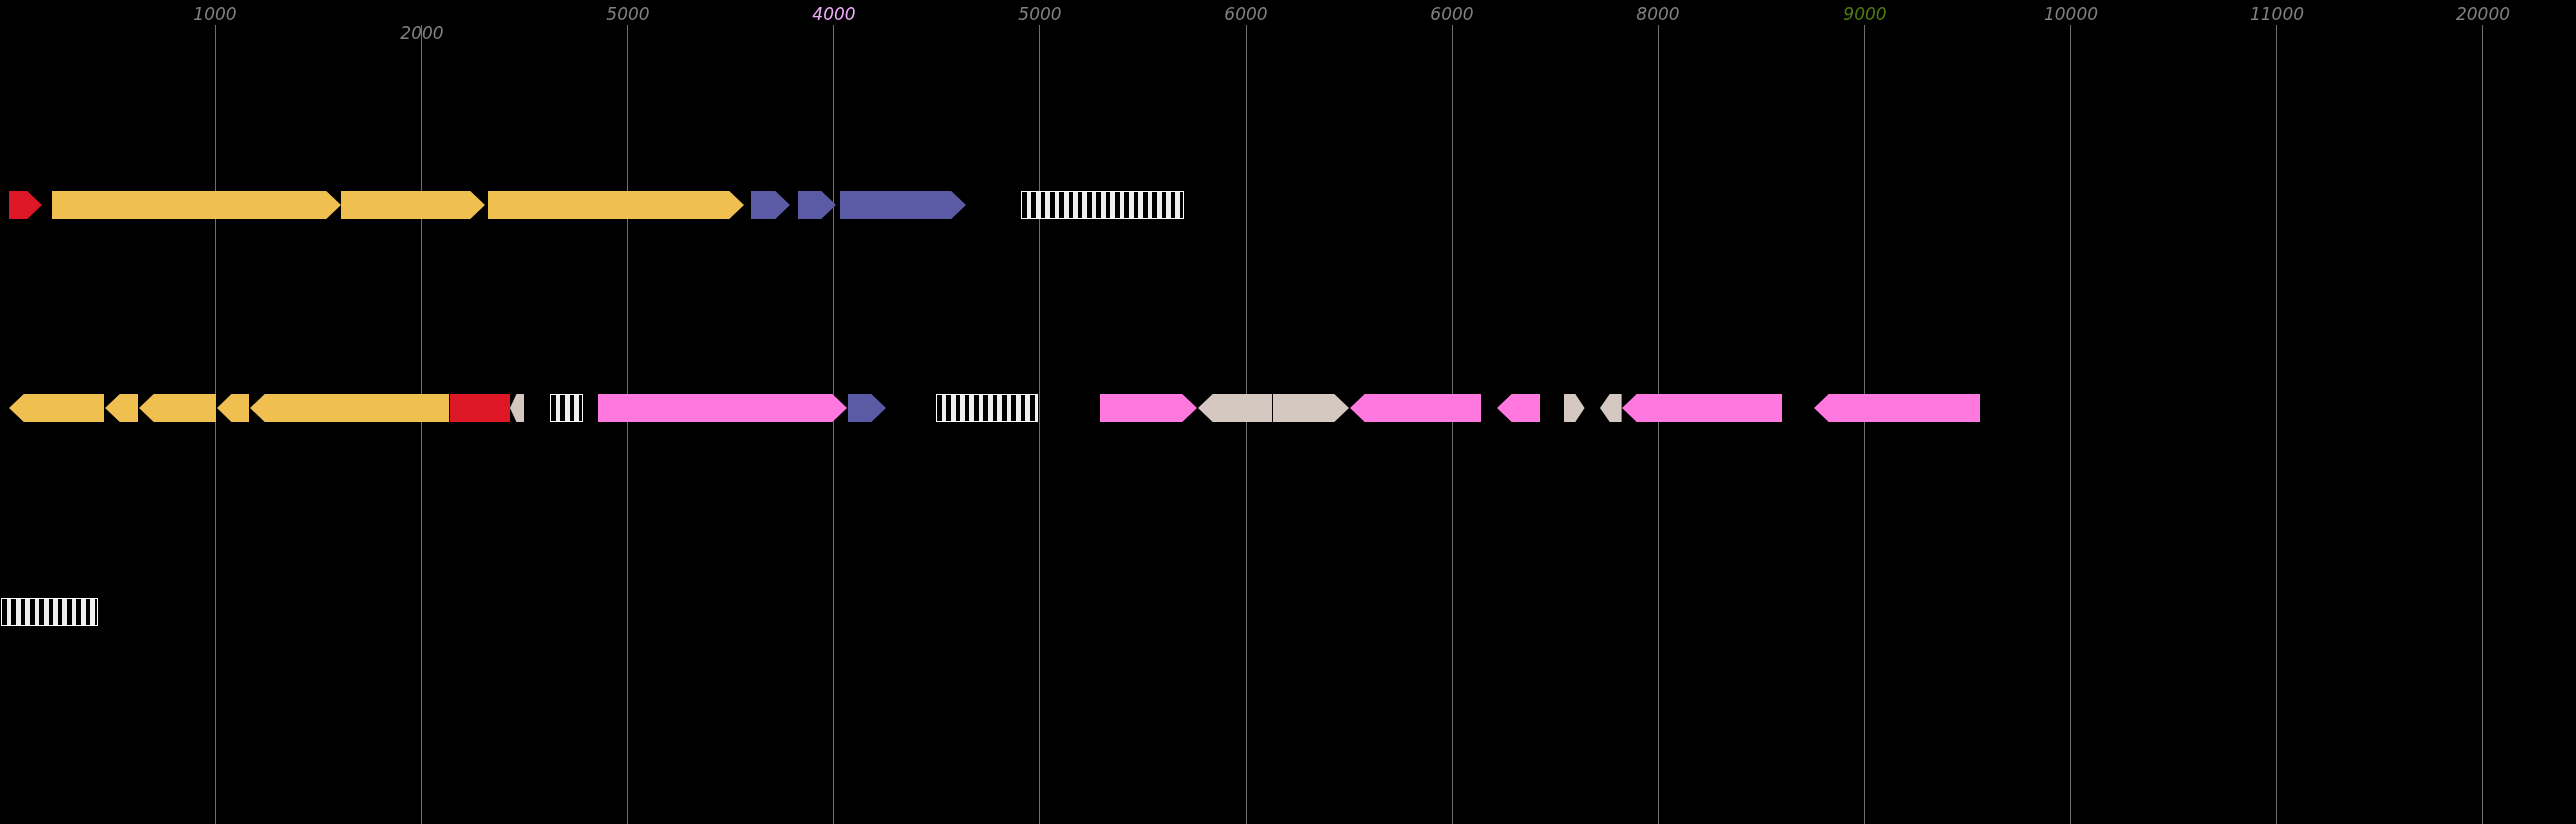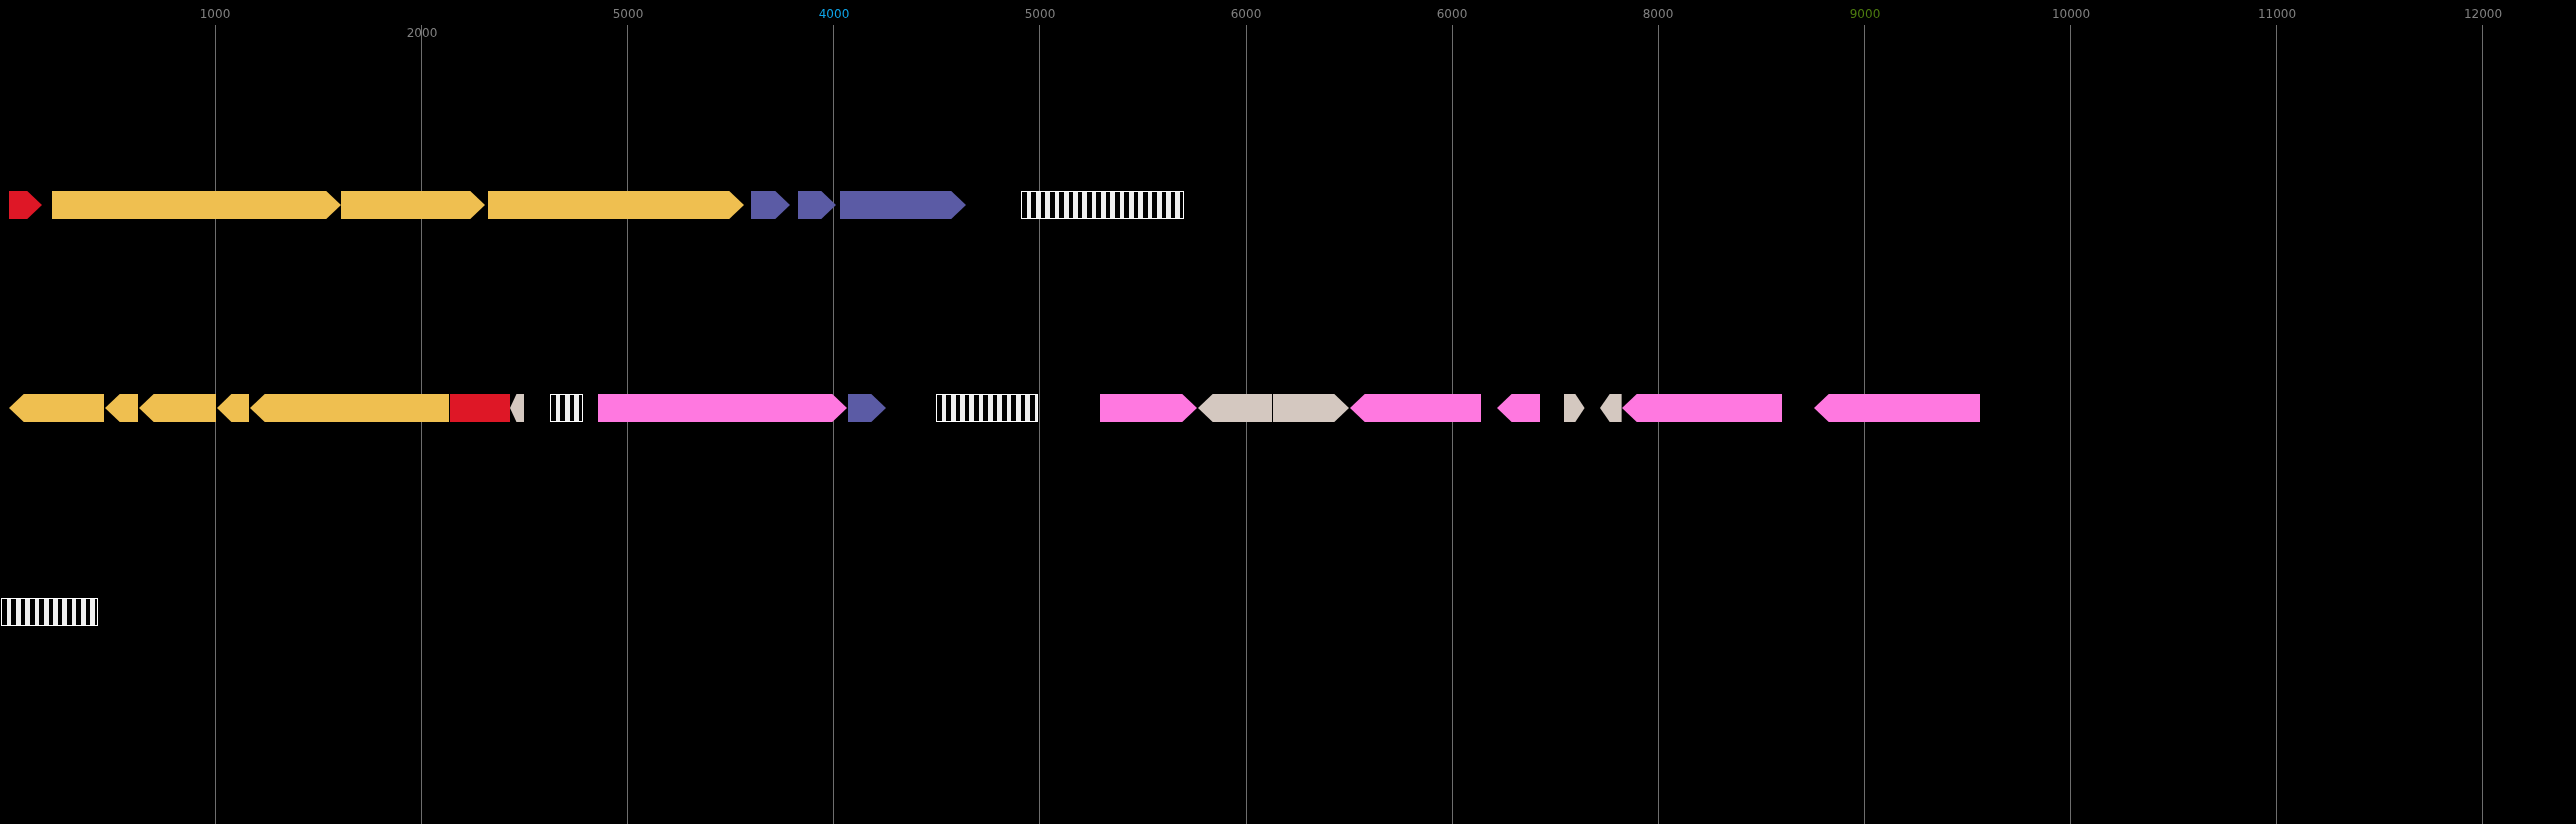--- a/index.html
+++ b/index.html
@@ -3,25 +3,26 @@
 <meta charset="utf-8">
 <style>
   html,body{margin:0;padding:0;background:#000;}
   body{font-family:"DejaVu Sans","Liberation Sans",sans-serif;}
   #stage{position:relative;width:3869px;height:824px;background:#000;overflow:hidden;}
 
   
   .axis-label{
     position:absolute;
     color:#808080;
-    font-size:12px;
+    font-size:17px;
     line-height:15.5px;
     transform:translateX(-50%);
     white-space:nowrap;
     font-family:"DejaVu Sans","Liberation Sans",sans-serif;
+    font-style:italic;
   }
   .gridline{
     position:absolute;
     width:1px;
     background:#6e6e6e;
   }
 
   
   .track{position:absolute;left:0;width:100%;}
   .feature{position:absolute;top:0;height:100%;}
@@ -55,29 +56,29 @@
       <div class="gridline" style="left: 1658px; top: 25px; height: 800px; background: rgb(110, 110, 110);"></div>
       <div class="gridline" style="left: 1864px; top: 25px; height: 800px; background: rgb(110, 110, 110);"></div>
       <div class="gridline" style="left: 2070px; top: 25px; height: 800px; background: rgb(110, 110, 110);"></div>
       <div class="gridline" style="left: 2276px; top: 25px; height: 800px; background: rgb(110, 110, 110);"></div>
       <div class="gridline" style="left: 2482px; top: 25px; height: 800px; background: rgb(110, 110, 110);"></div>
     </div>
   <div id="axis-labels">
       <div class="axis-label" style="left: 215px; top: 7.2px; color: rgb(128, 128, 128);">1000</div>
       <div class="axis-label" style="left: 422px; top: 7.2px; color: rgb(128, 128, 128); margin-top: 19px;">2000</div>
       <div class="axis-label" style="left: 628px; top: 7.2px; color: rgb(128, 128, 128);">5000</div>
-      <div class="axis-label" style="left: 834px; top: 7.2px; color: #0ea5e9;">4000</div>
+      <div class="axis-label" style="left: 834px; top: 7.2px; color: #f0abfc;">4000</div>
       <div class="axis-label" style="left: 1040px; top: 7.2px; color: rgb(128, 128, 128);">5000</div>
       <div class="axis-label" style="left: 1246px; top: 7.2px; color: rgb(128, 128, 128);">6000</div>
       <div class="axis-label" style="left: 1452px; top: 7.2px; color: rgb(128, 128, 128);">6000</div>
       <div class="axis-label" style="left: 1658px; top: 7.2px; color: rgb(128, 128, 128);">8000</div>
       <div class="axis-label" style="left: 1865px; top: 7.2px; color: #4d7c0f;">9000</div>
       <div class="axis-label" style="left: 2071px; top: 7.2px; color: rgb(128, 128, 128);">10000</div>
       <div class="axis-label" style="left: 2277px; top: 7.2px; color: rgb(128, 128, 128);">11000</div>
-      <div class="axis-label" style="left: 2483px; top: 7.2px; color: rgb(128, 128, 128);">12000</div>
+      <div class="axis-label" style="left: 2483px; top: 7.2px; color: rgb(128, 128, 128);">20000</div>
     </div>
   <div id="tracks">
       <div class="track" style="top: 191px; height: 28px;">
         <div class="feature" style="left: 9.3px; width: 33px;">
           <svg class="shape" viewBox="0 0 64.0192 55" preserveAspectRatio="none">
             <polygon points="0,0 35.4192,0 64.0192,27.5 35.4192,55 0,55" fill="#DE1726"></polygon>
           </svg>
         </div>
         <div class="feature" style="left: 52px; width: 289px;">
           <svg class="shape" viewBox="0 0 560.168 55" preserveAspectRatio="none">

